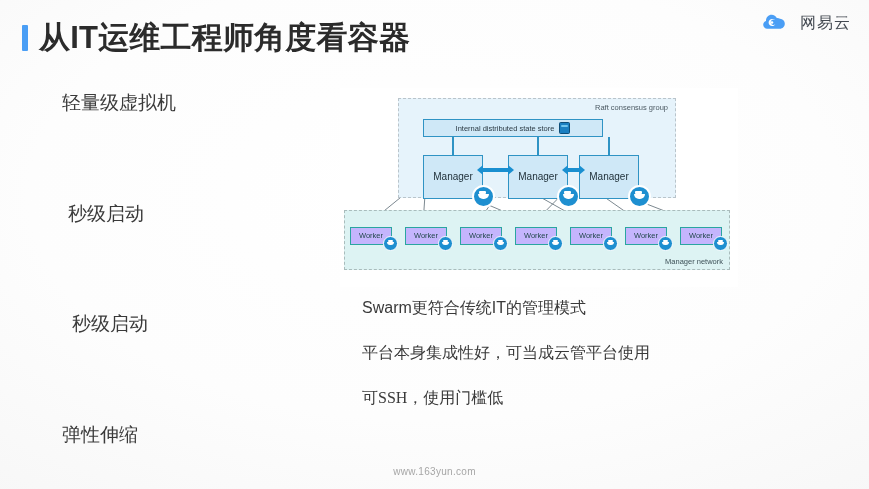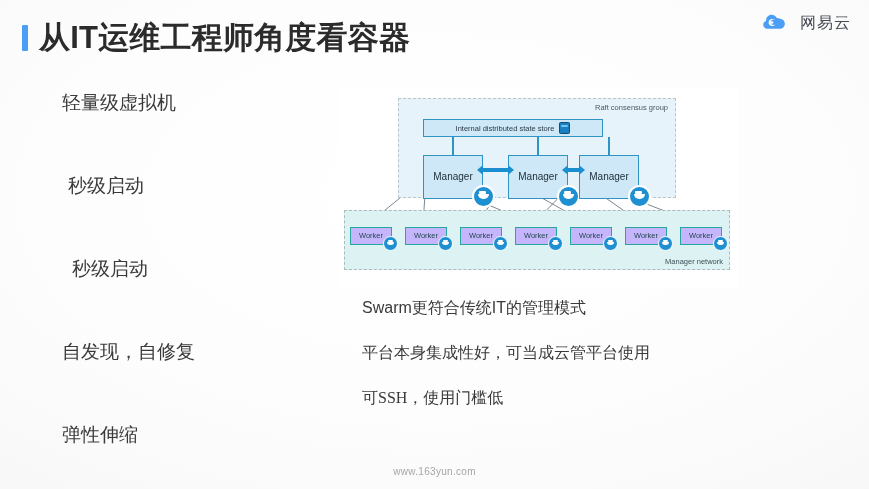--- a/index.html
+++ b/index.html
@@ -321,21 +321,20 @@
         <circle cx="9.0" cy="8.5" r="1.3" fill="#ffffff"></circle>
       </svg>
       <span class="brand-name">网易云</span>
     </div>
   </div>
 
   <div class="bullets">
     <div class="bullet">轻量级虚拟机</div>
     <div class="bullet indent-1">秒级启动</div>
     <div class="bullet indent-2">秒级启动</div>
-    <div class="bullet">自发现，自修复</div>
     <div class="bullet">弹性伸缩</div>
   </div>
 
   <div class="diagram-card">
 
     <svg class="links" viewBox="0 0 398 199">
       <g stroke="#6d7b83" stroke-width="0.9" fill="none">
         <line x1="82" y1="92" x2="28" y2="136"></line>
         <line x1="86" y1="92" x2="83" y2="136"></line>
         <line x1="90" y1="92" x2="193" y2="136"></line>

